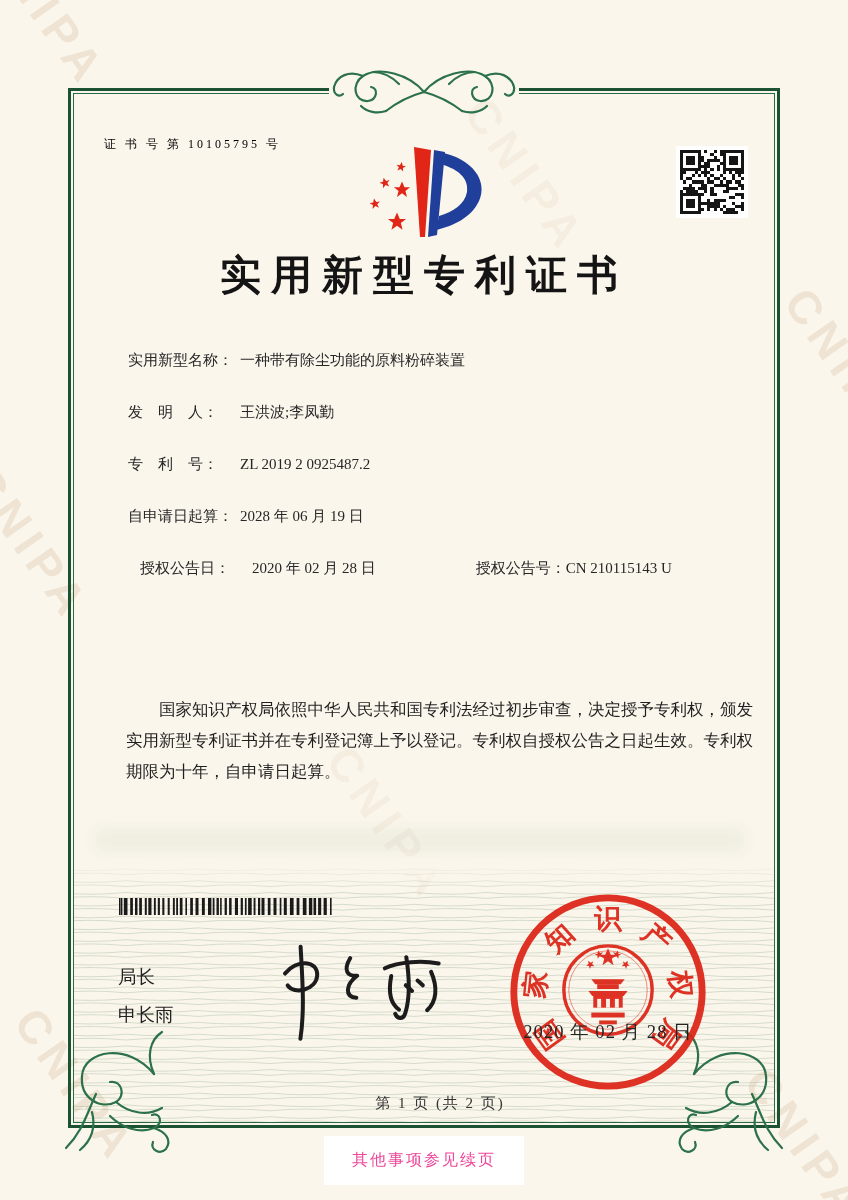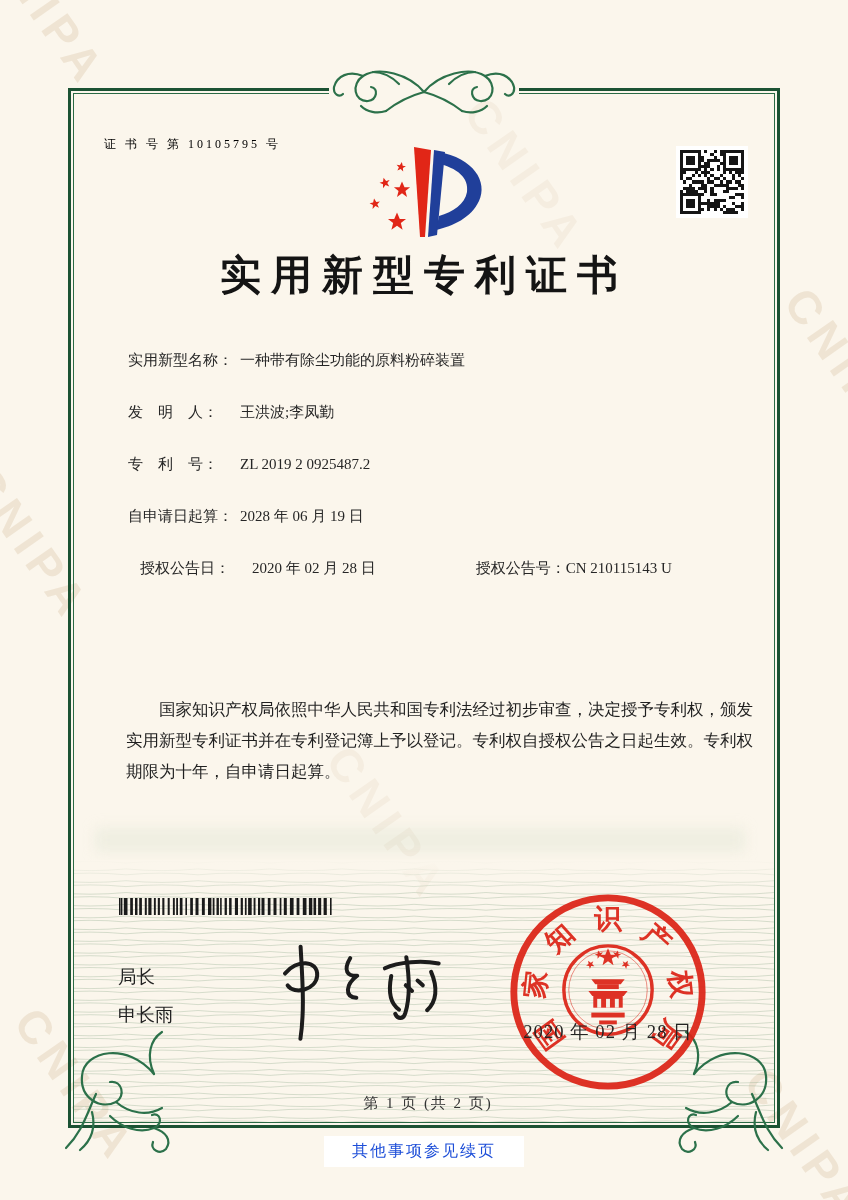--- a/index.html
+++ b/index.html
@@ -43,24 +43,24 @@
             font-size:18.5px;color:#222;z-index:2;}
   .sig-name{position:absolute;left:118px;top:1002px;font-family:Liberation Serif, serif;
             font-size:18.5px;color:#222;z-index:2;}
   #sig-svg{position:absolute;left:248px;top:936px;z-index:2;}
   #sig-svg path{stroke:#1c1c1c;stroke-width:4;fill:none;stroke-linecap:round;stroke-linejoin:round;}
   
   #seal{position:absolute;left:505px;top:889px;z-index:4;opacity:.93;}
   #seal .ring-char{font-family:"Liberation Serif", serif;font-weight:700;font-size:28px;fill:#dc2417;}
   #seal .seal-date{font-family:"Liberation Serif", serif;font-size:19px;fill:#151515;letter-spacing:1px;}
   
-  .page-num{position:absolute;left:72px;top:1094px;width:712px;text-align:center;z-index:2;
+  .page-num{position:absolute;left:84px;top:1094px;width:712px;text-align:center;z-index:2;
             font-size:15px;letter-spacing:2px;color:#333;}
   .cont-note{position:absolute;left:50%;top:1136px;transform:translateX(-50%);z-index:2;
-             background:#ffffff;padding:5px 28px;font-size:16px;letter-spacing:2px;color:#1d4ed8;}
+             background:#ffffff;padding:14px 28px;font-size:16px;letter-spacing:2px;color:#ec4899;}
   .flourish path{stroke:#2c714a;fill:none;stroke-width:2.2;stroke-linecap:round;}
 </style>
 </head>
 <body>
 
 <div class="page">
 
   <div class="wm" style="left:-42px;top:-18px;">CNIPA</div>
   <div class="wm faint" style="left:438px;top:148px;">CNIPA</div>
   <div class="wm" style="left:758px;top:338px;">CNIPA</div>

